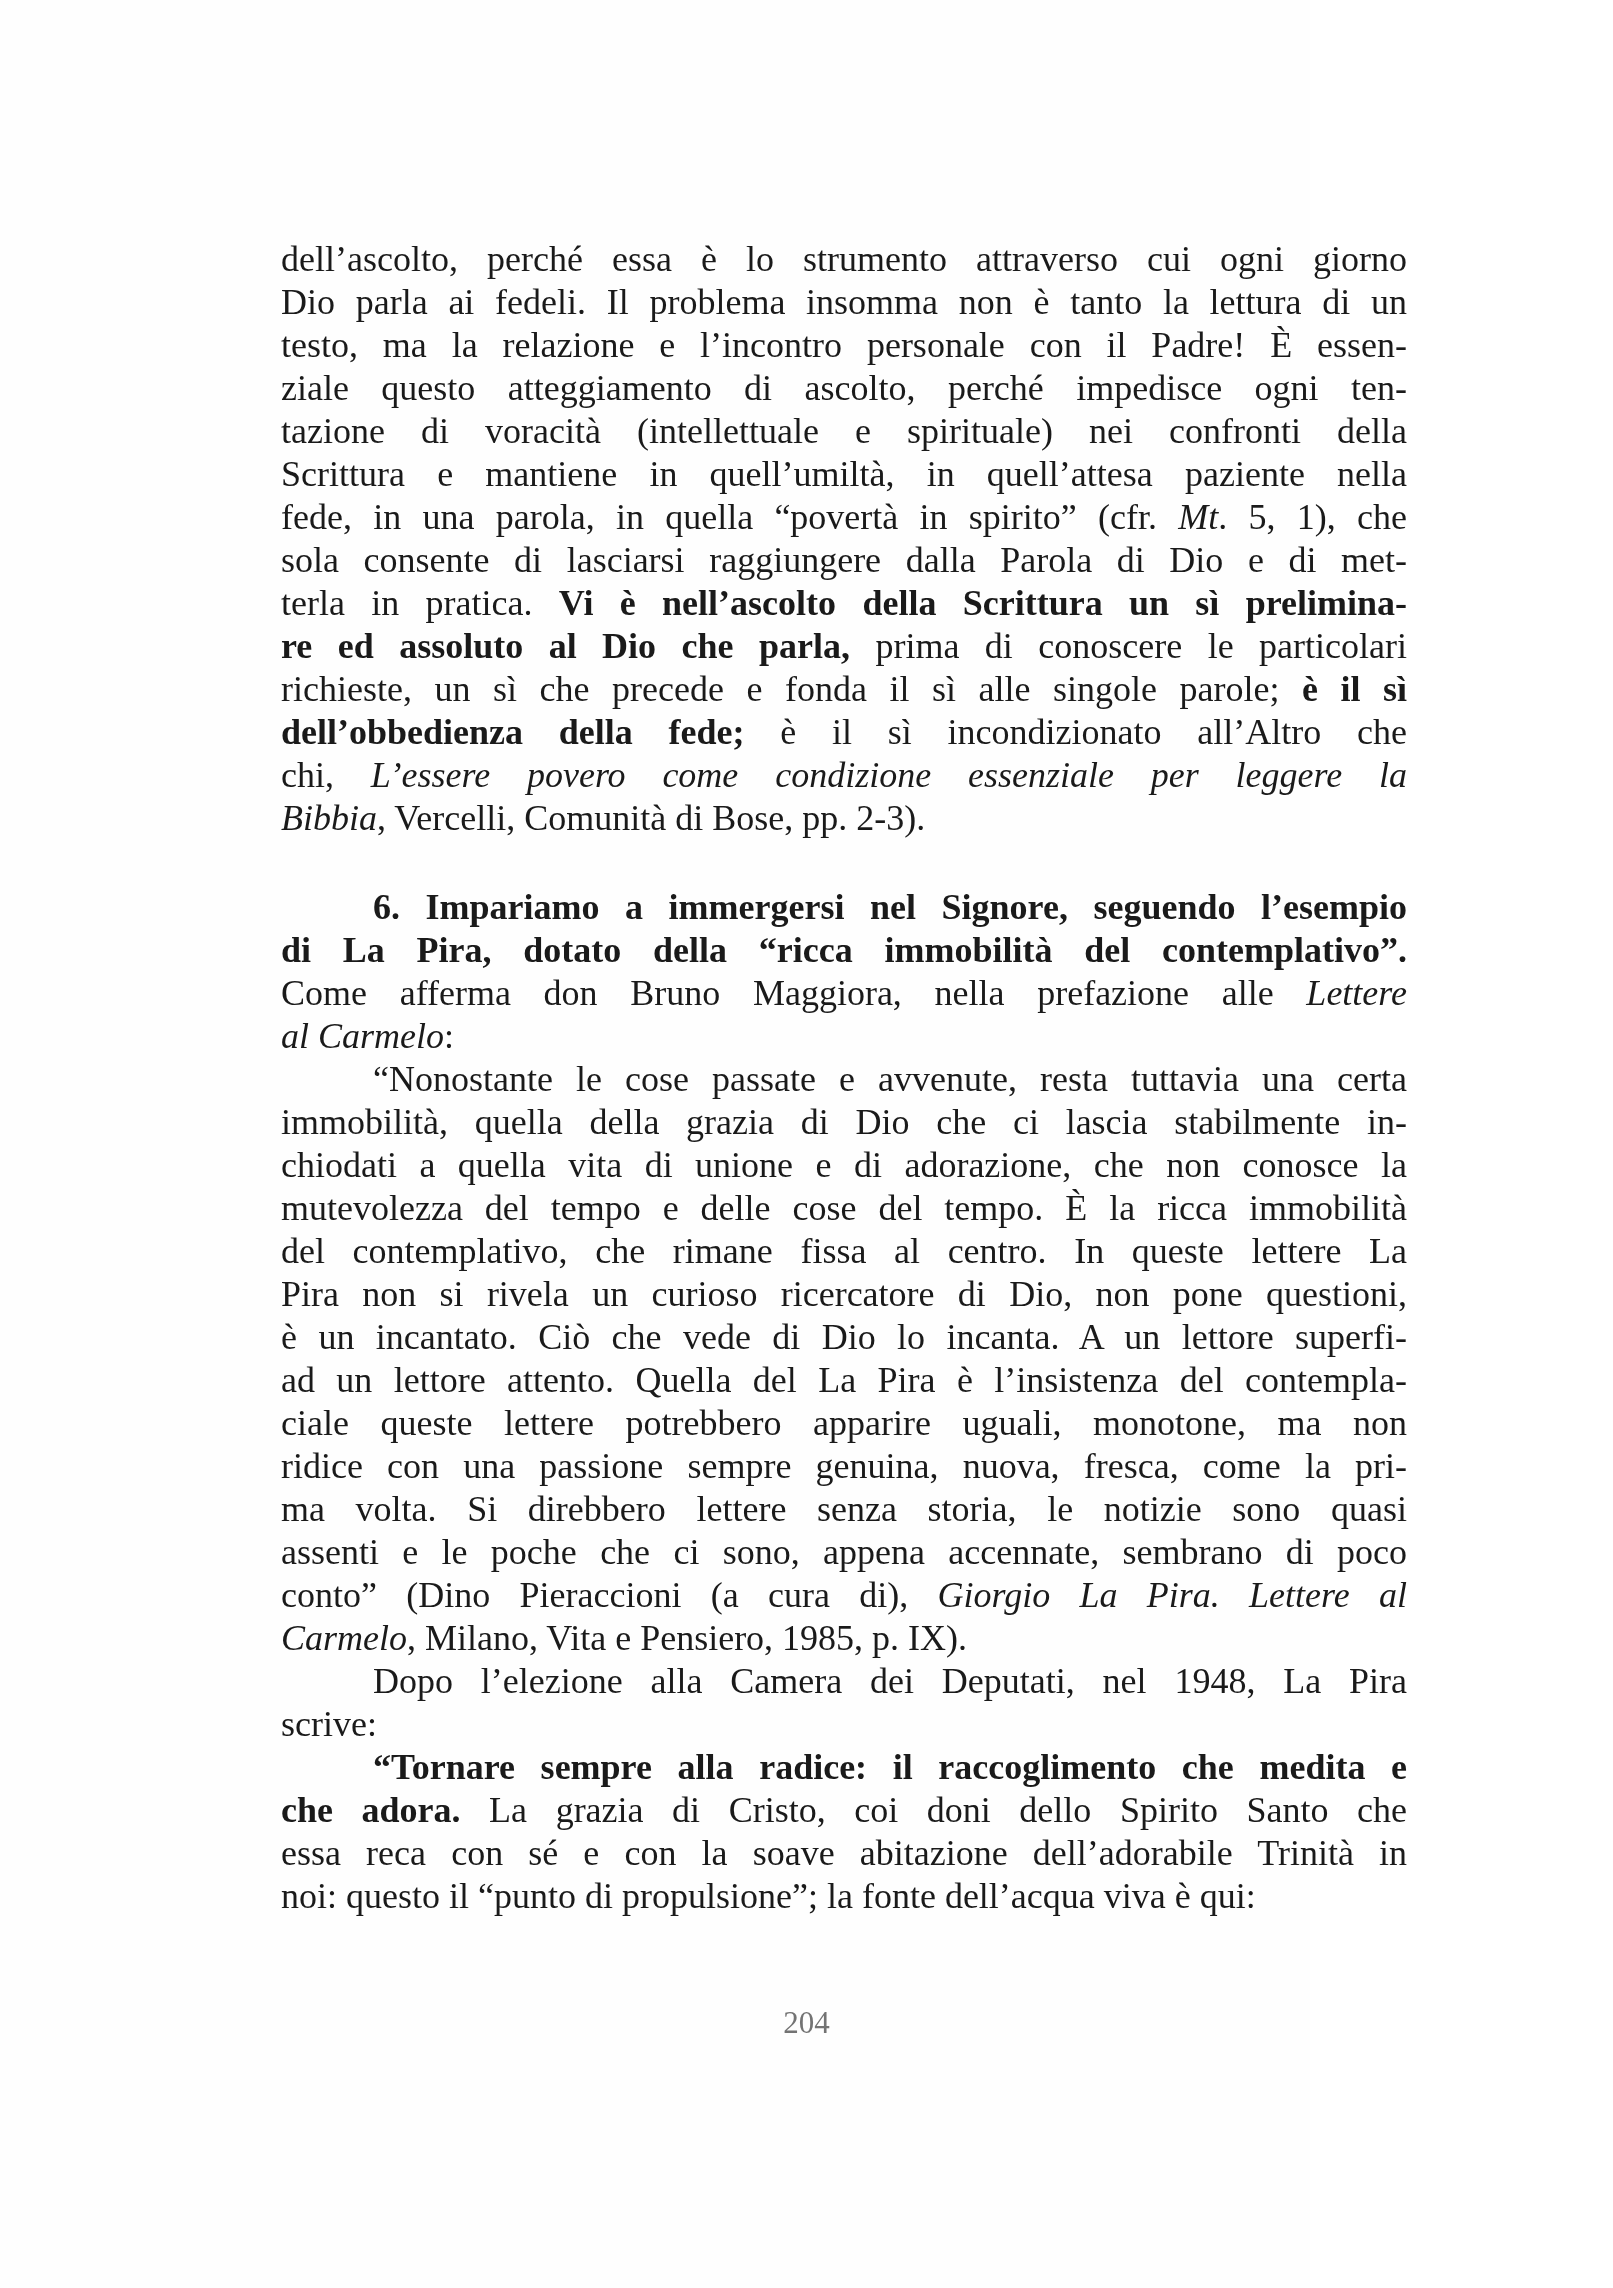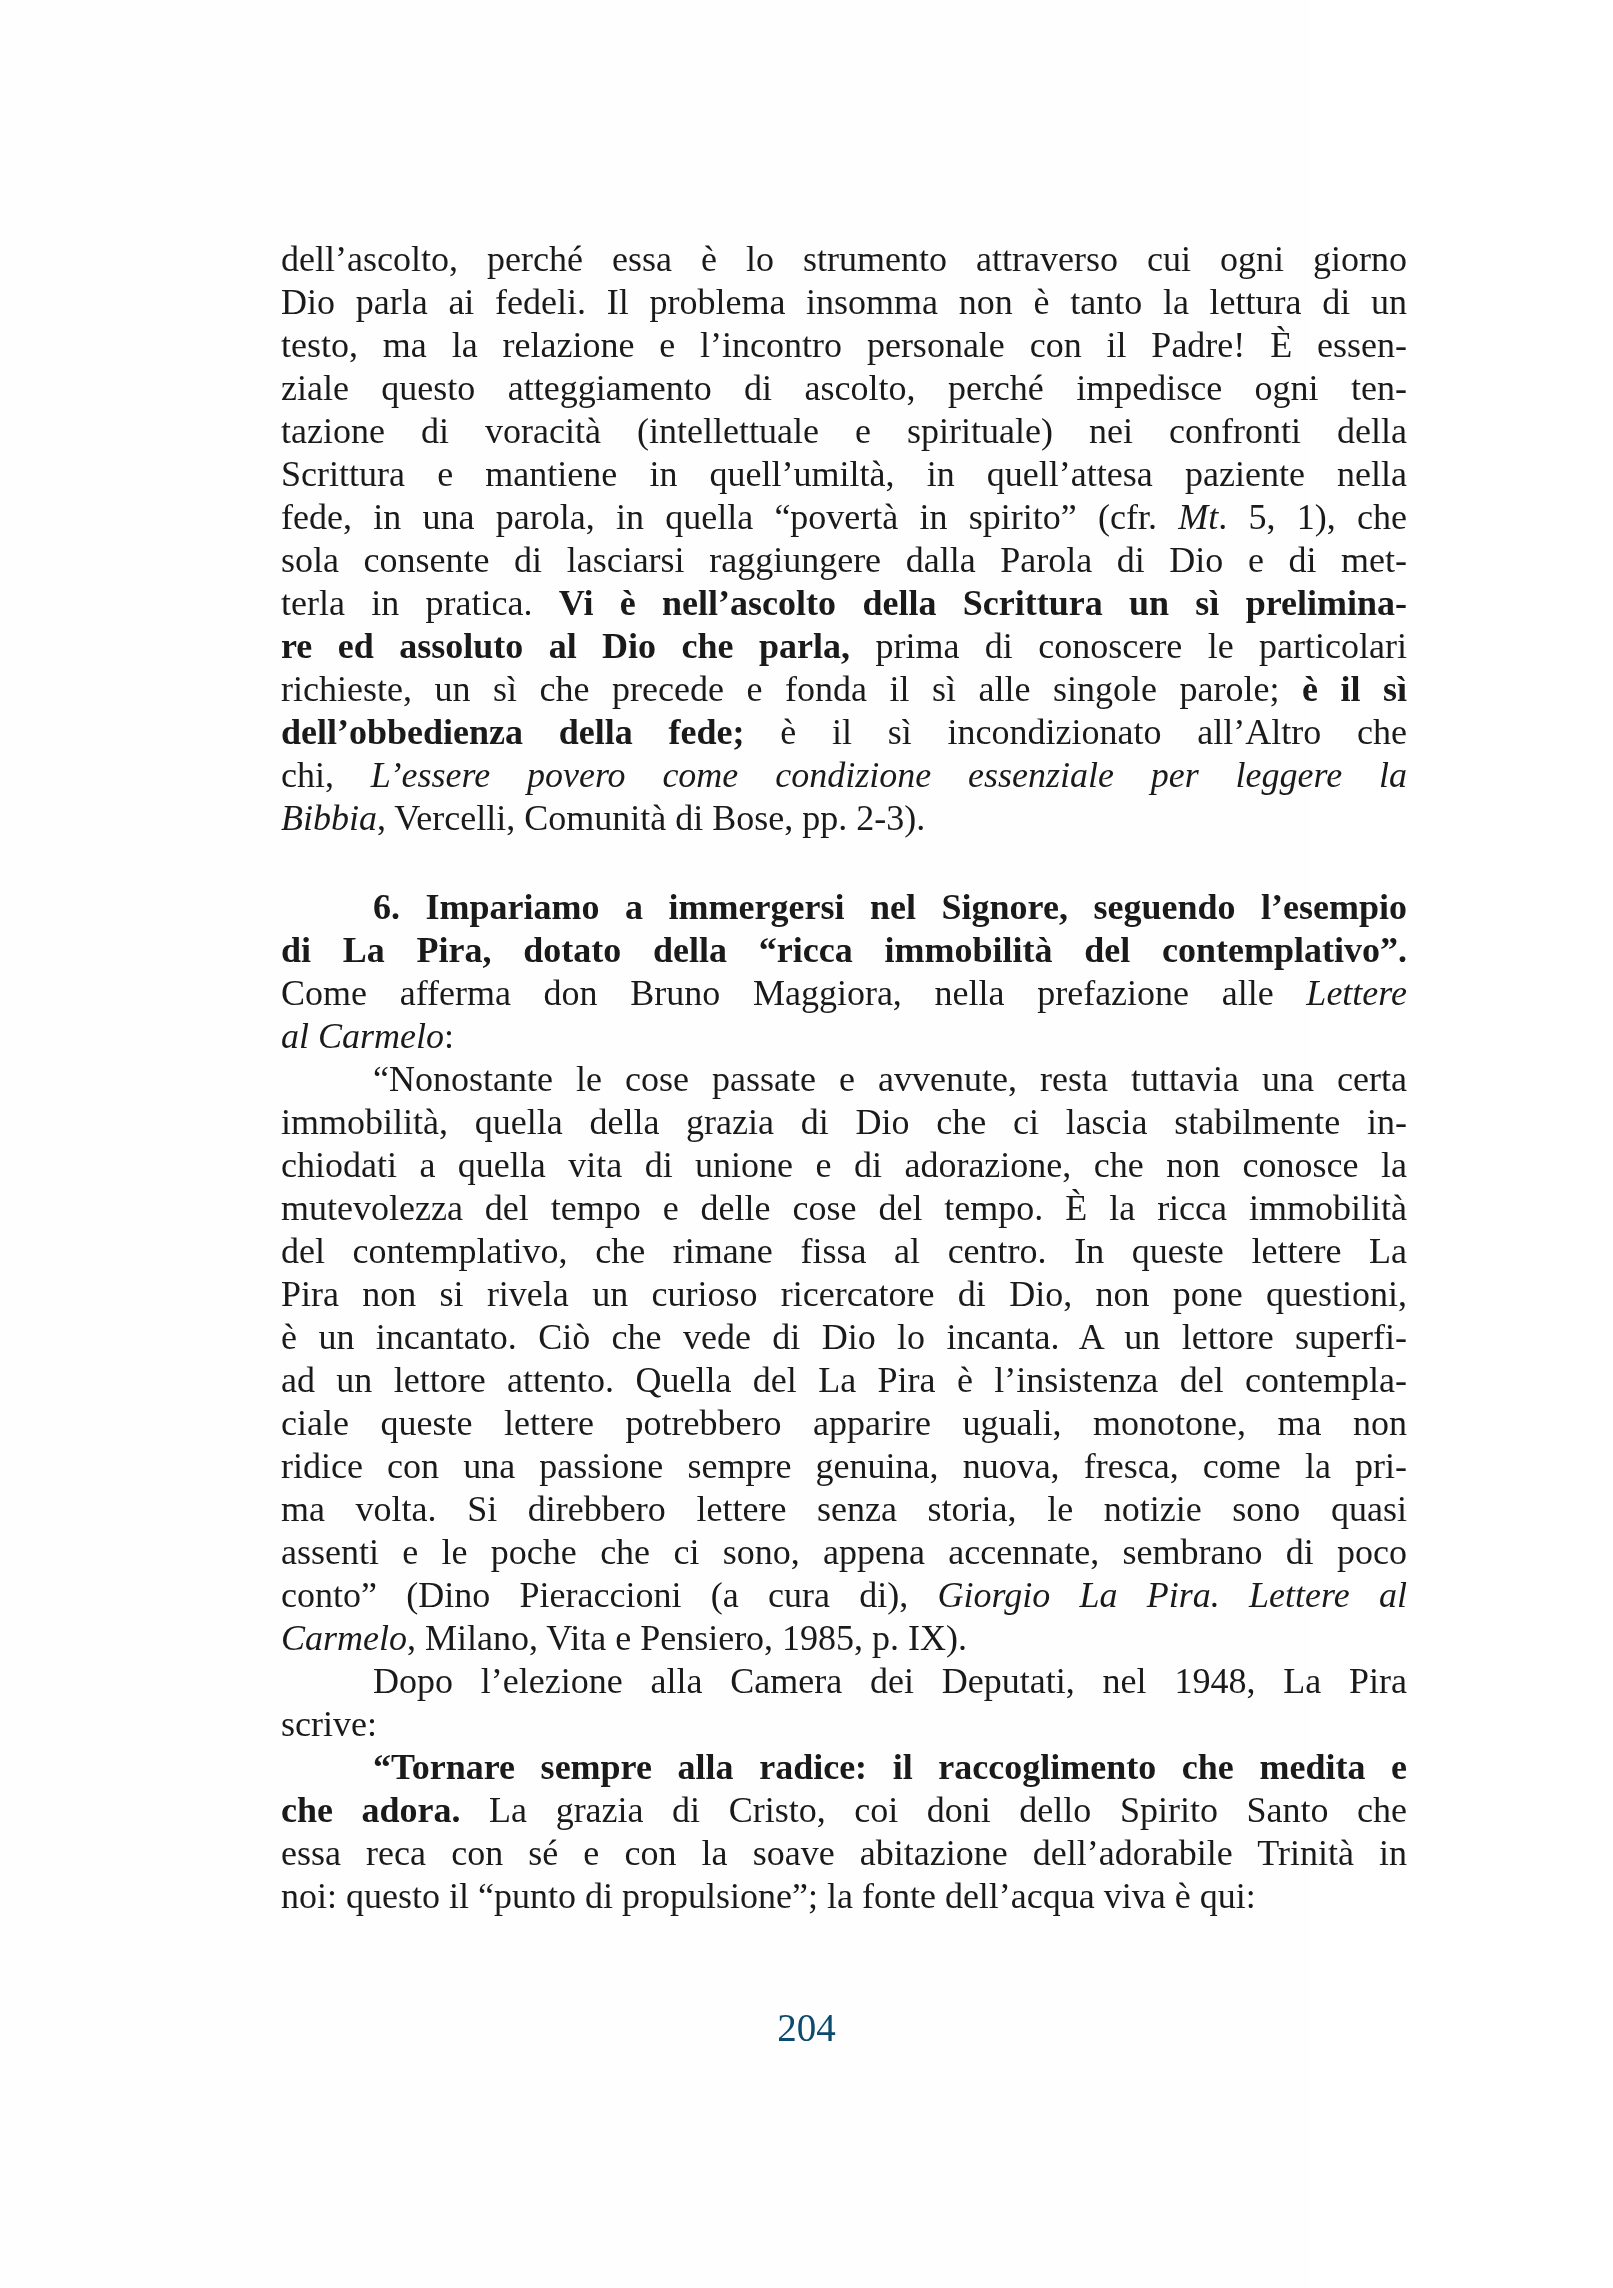--- a/index.html
+++ b/index.html
@@ -14,21 +14,21 @@
     text-align: justify;
   }
   .line { display: block; white-space: nowrap; text-align: justify; text-align-last: justify; height: 43px; }
   .line.last { text-align-last: left; }
   .indent { padding-left: 92px; }
   .gap { height: 46px; }
   b { font-weight: bold; }
   i { font-style: italic; }
   .pageno {
     position: absolute; left: 0; width: 1613px; top: 2005px; text-align: center;
-    font-family: "Liberation Serif", serif; font-size: 39px; color: #0c4a6e;
+    font-family: "Liberation Serif", serif; font-size: 31px; color: #737373;
   }
 </style>
 </head>
 <body>
 
 <div class="page">
   <div class="text" id="text-body">
       <div>
         <span class="line"><span>dell’ascolto, perché essa è lo strumento attraverso cui ogni giorno</span></span>
         <span class="line"><span>Dio parla ai fedeli. Il problema insomma non è tanto la lettura di un</span></span>

